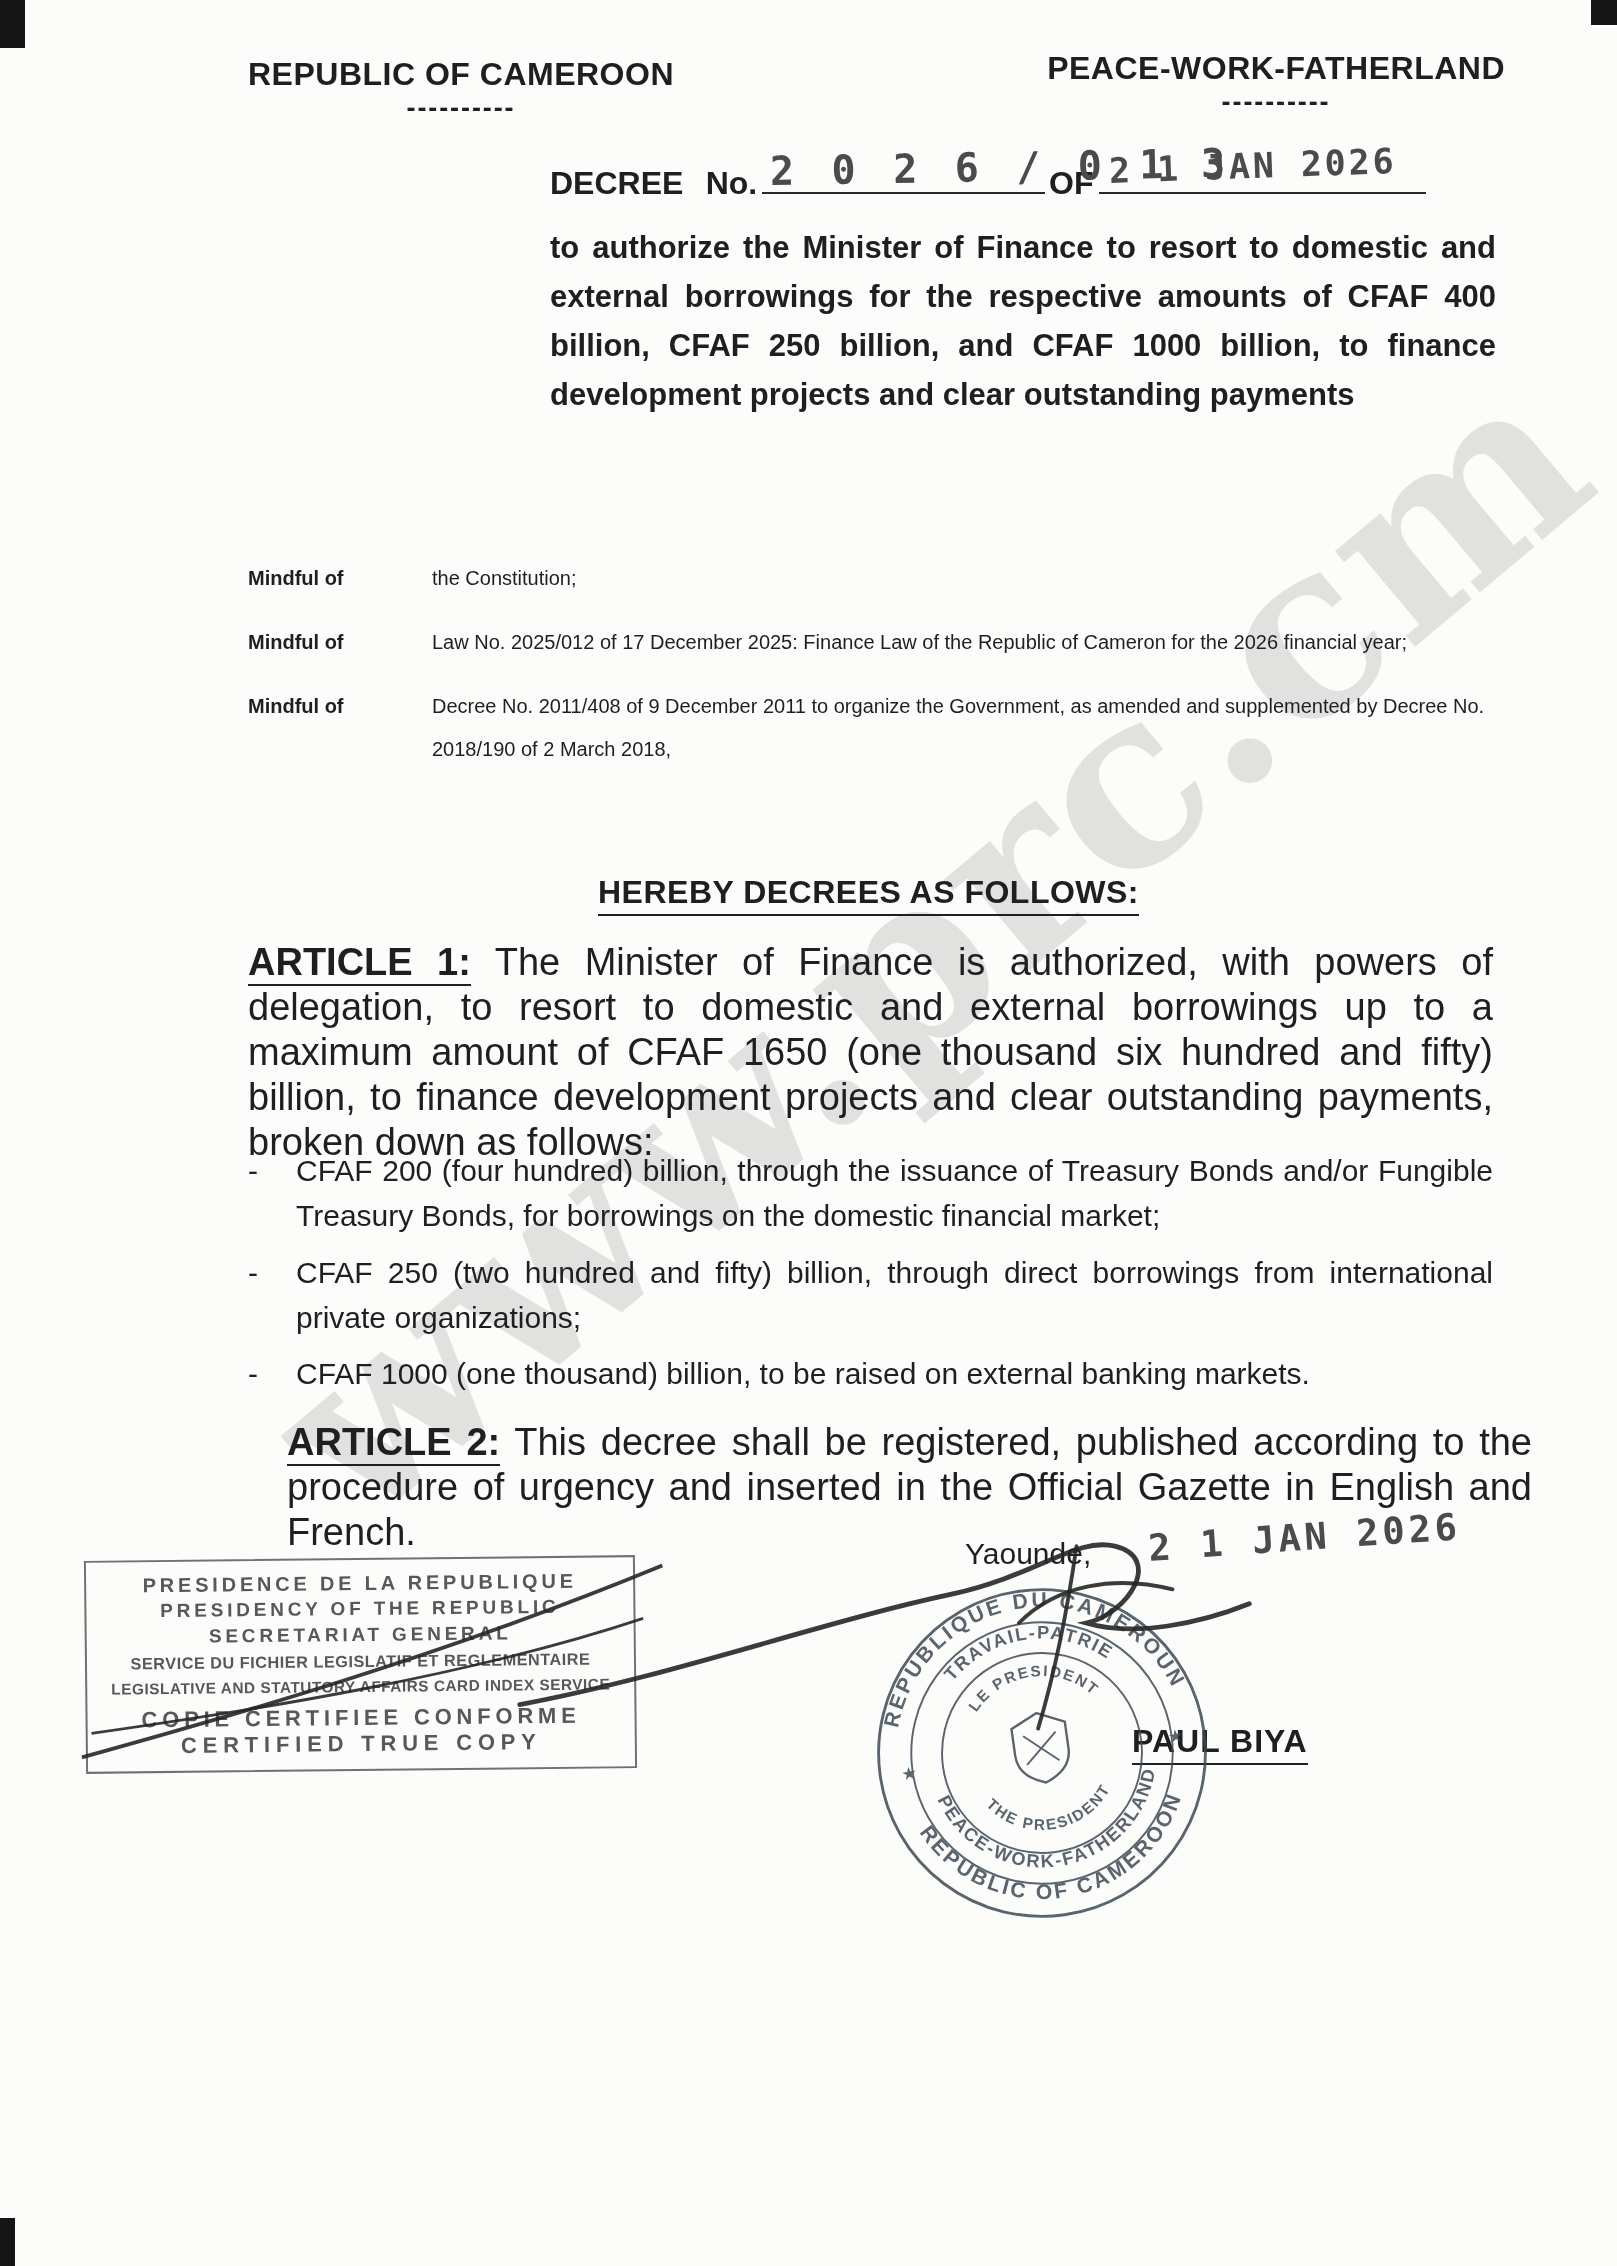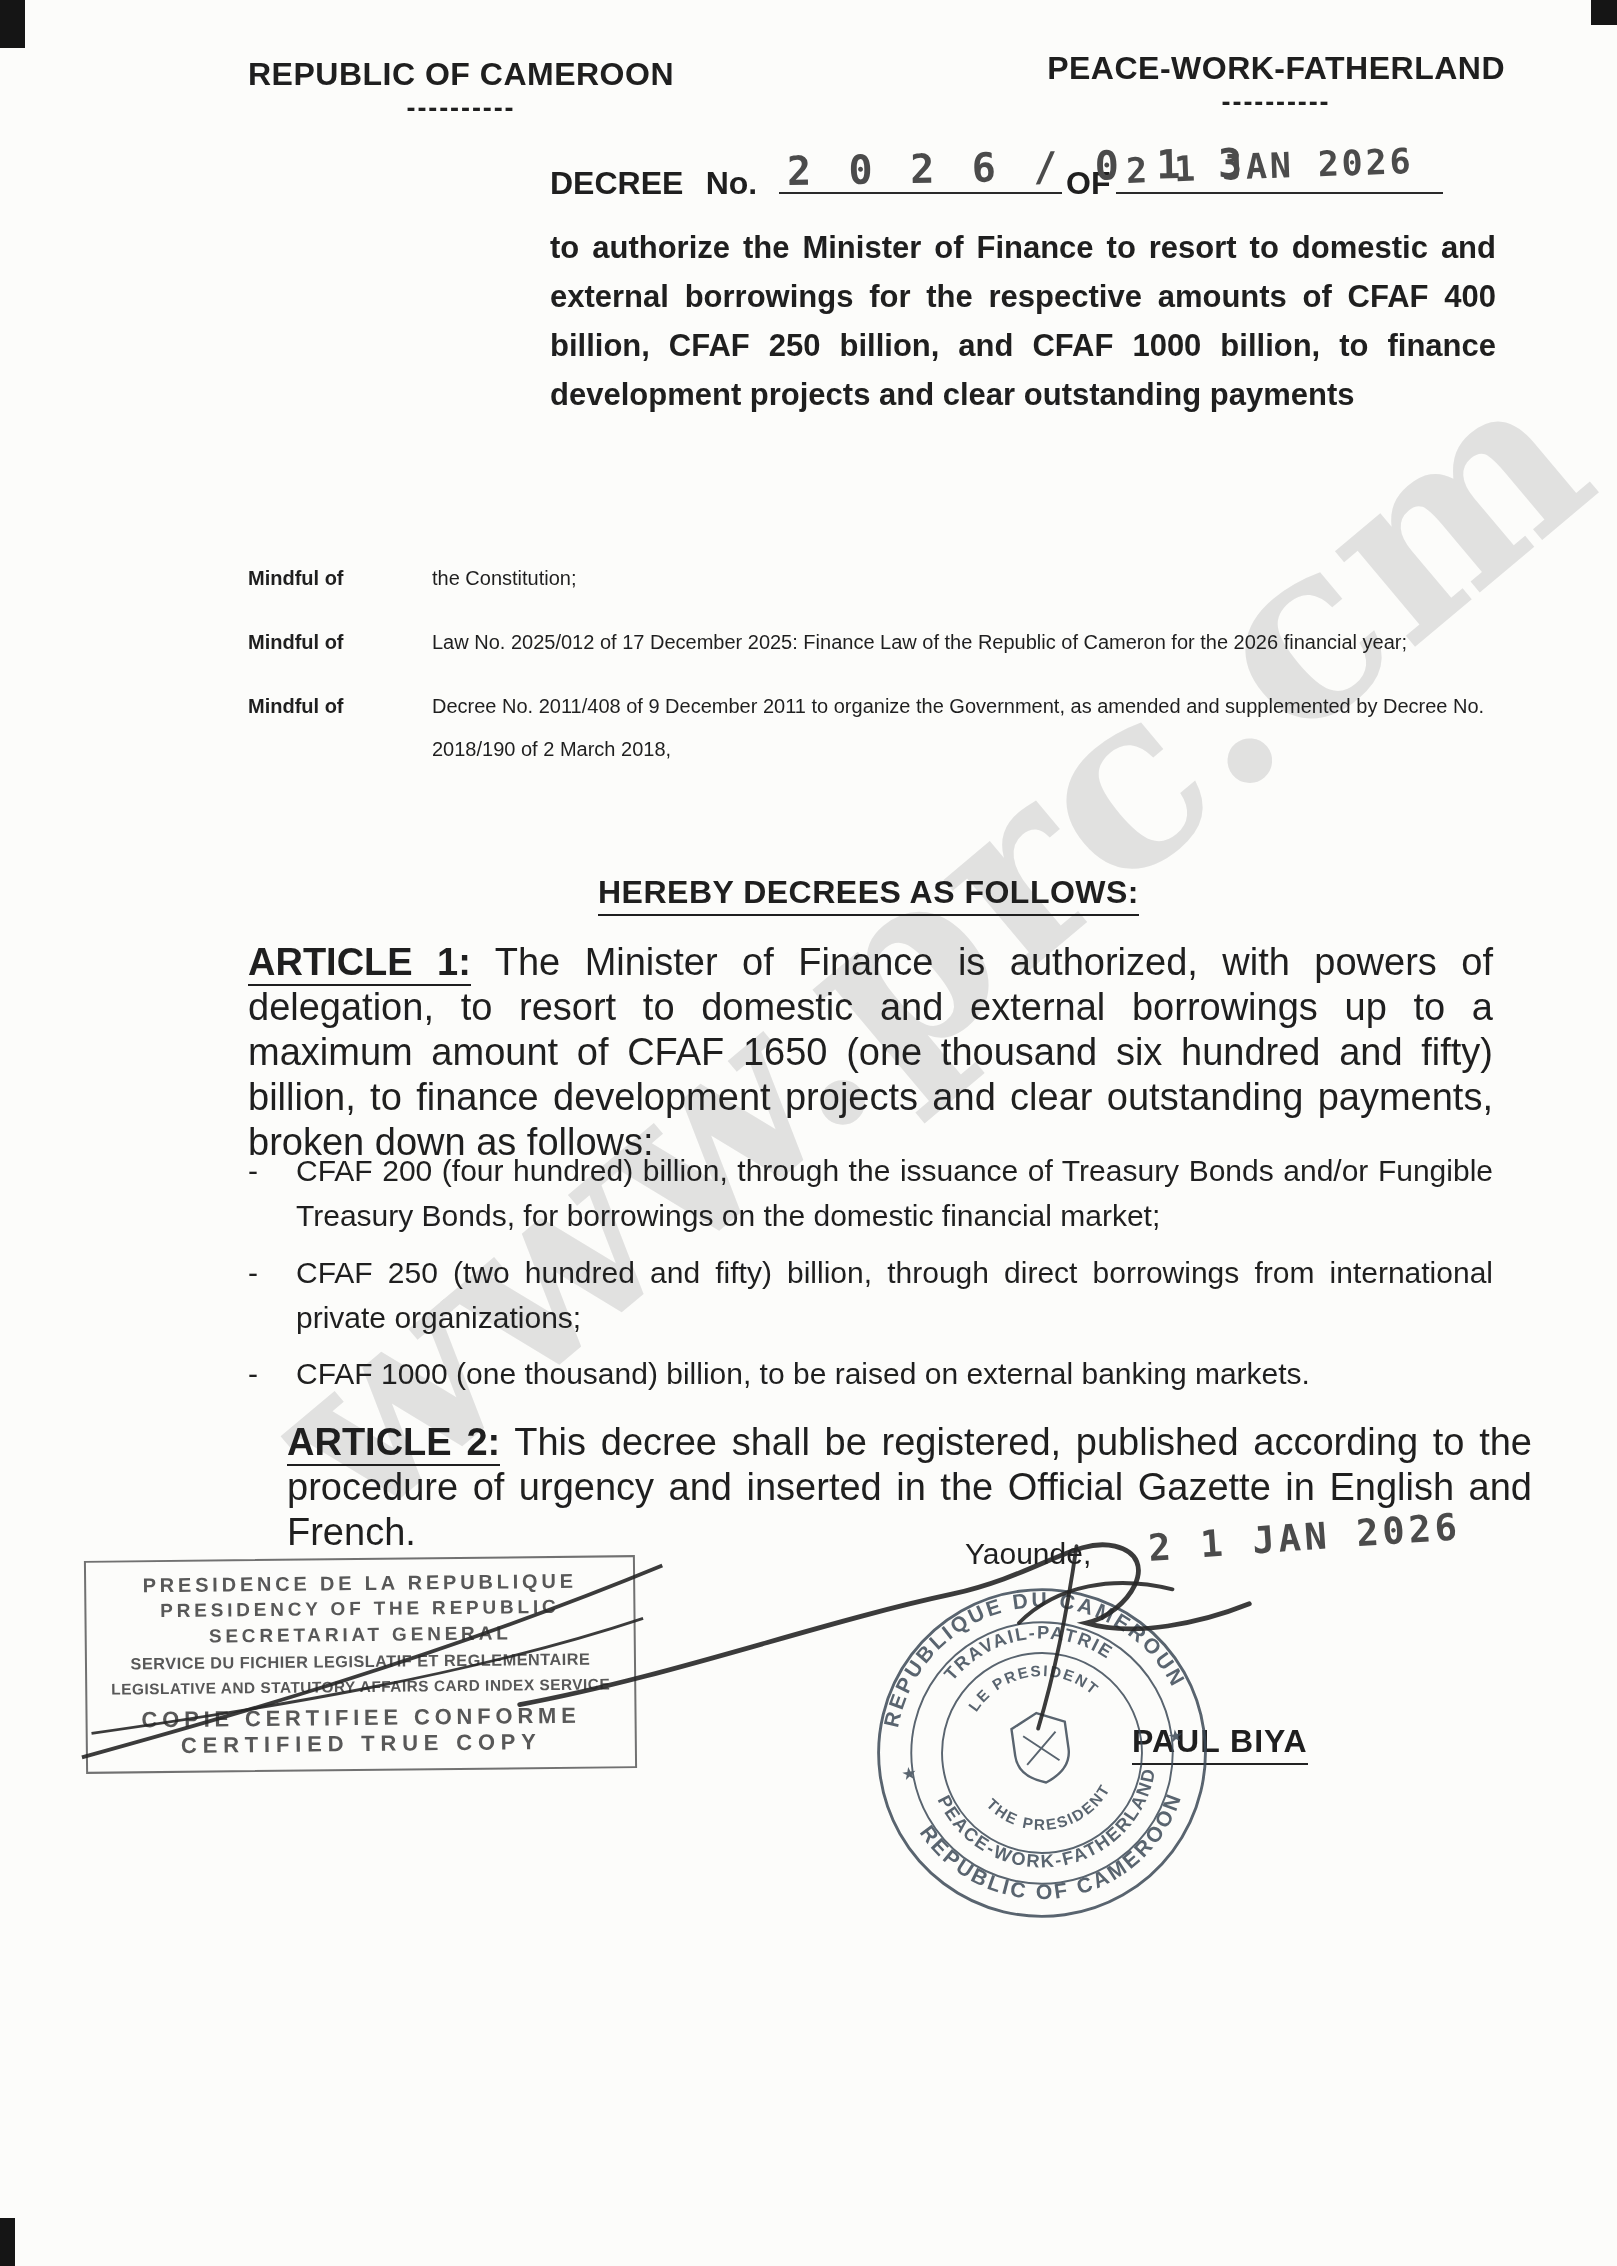--- a/index.html
+++ b/index.html
@@ -27,21 +27,21 @@
   .layer-stamp { z-index:3; }
 
   
   .hdr-block { text-align:center; }
   .hdr-title { font-size:32px; font-weight:bold; letter-spacing:0.5px; white-space:nowrap; }
   .dashes { font-size:27px; font-weight:bold; letter-spacing:1.9px; margin-top:0px; }
 
   
   .decree-block { left:550px; top:159px; width:946px; }
   .decree-line { font-size:32px; font-weight:bold; white-space:nowrap; }
-  .decree-label { word-spacing:13.4px; margin-right:22px; }
+  .decree-label { word-spacing:13.4px; margin-right:5px; }
   .blank { display:inline-block; border-bottom:2.9px solid #2a2a2a; position:relative; height:33px; vertical-align:baseline; }
   .blank-num { width:283px; }
   .blank-date { width:327px; margin-left:3.8px; }
   .of-label { margin:0 1.9px 0 3.8px; }
   .stamp-ink {
     font-family:"DejaVu Sans Mono", monospace; font-weight:bold; color:#4b4b4b;
     position:absolute; white-space:nowrap;
   }
   .stamp-num  { font-size:40px; letter-spacing:6.7px; left:7.7px;  bottom:1.9px; transform:rotate(-1deg); }
   .stamp-date { font-size:35px; letter-spacing:2.9px; left:9.6px; bottom:5.8px; transform:rotate(-2deg); }

